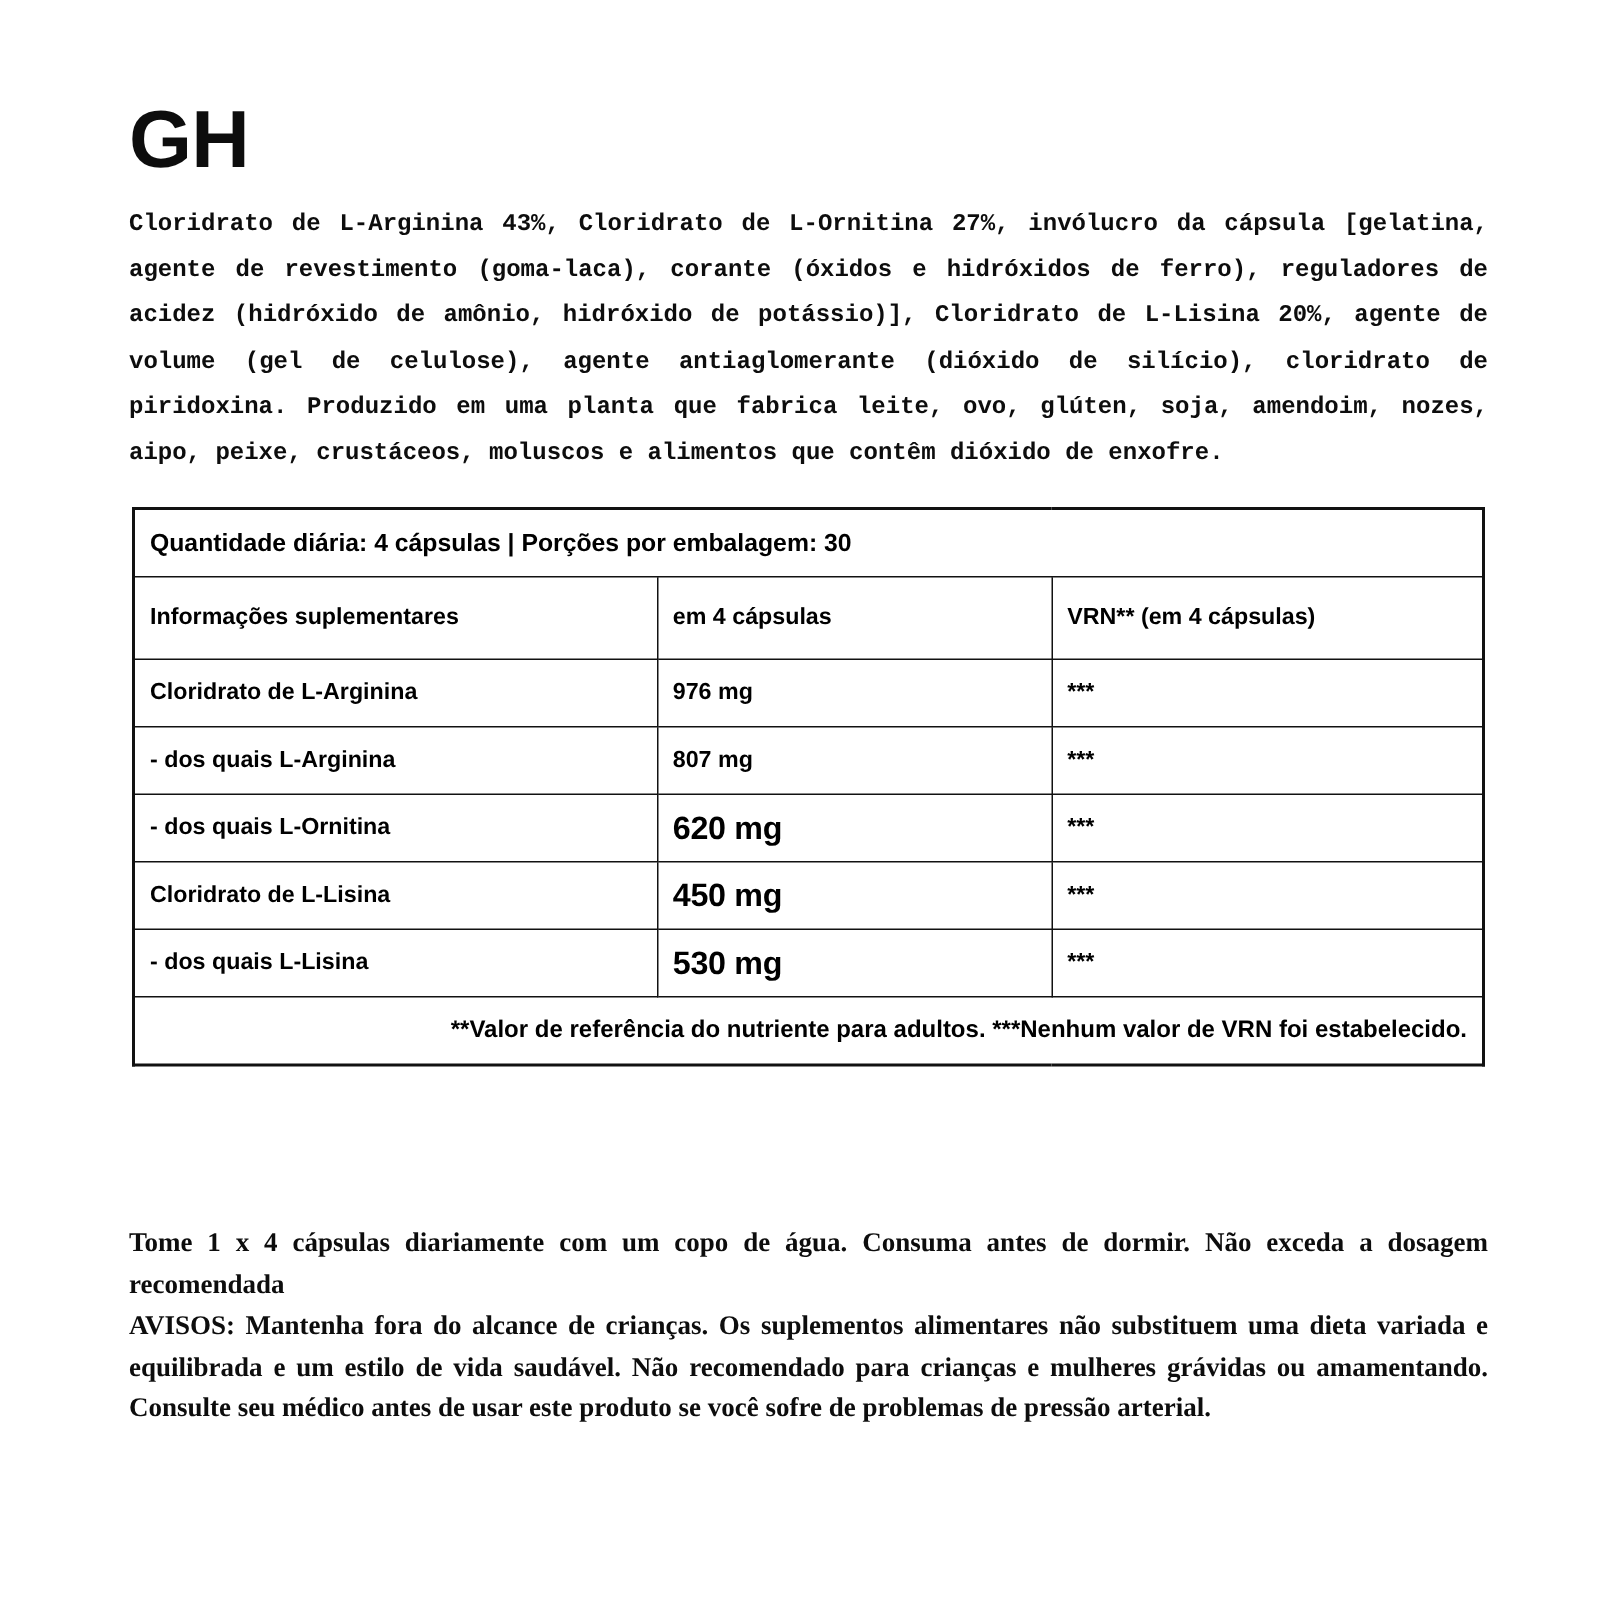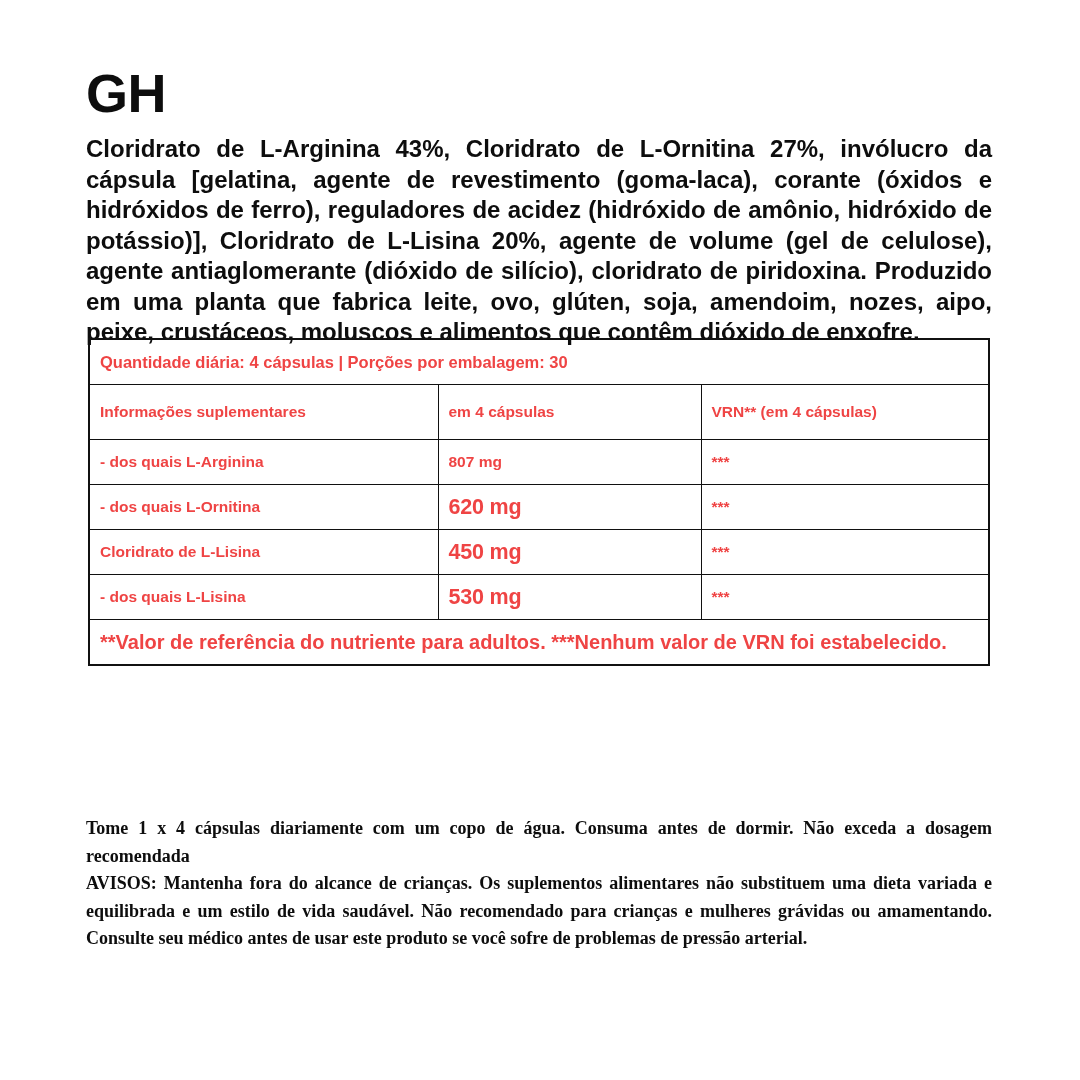--- a/index.html
+++ b/index.html
@@ -35,46 +35,47 @@
     line-height: 1;
     margin: 0;
   }
 
   
   .ingredients {
     position: absolute;
     left: 86px;
     top: 134px;
     width: 906px;
-    font-size: 24px;
+    font-size: 16px;
     font-weight: 700;
     line-height: 30.5px;
     text-align: justify;
     text-justify: inter-word;
     margin: 0;
+    font-family: Liberation Mono, monospace;
   }
   .ingredients > span { display: block; }
 
   
   .facts-table {
     position: absolute;
     left: 88px;
     top: 338px;
     width: 900px;
     border-collapse: collapse;
     table-layout: fixed;
     border: 2px solid #111111;
   }
   .facts-table td {
     border: 1.6px solid #111111;
     padding: 0 10px;
     vertical-align: middle;
     font-weight: 700;
     font-size: 15.5px;
-    color: #ef4444;
+    color: #000000;
   }
   .col-name  { width: 349px; }
   .col-value { width: 263px; }
   .col-vrn   { width: 288px; }
 
   .row-serving td {
     height: 44px;
     font-size: 16.5px;
   }
   .row-head td {
@@ -83,21 +84,22 @@
   }
   .row-data td {
     height: 44px;
   }
   .row-data.big td.value-cell {
     font-size: 21.5px;
     letter-spacing: -0.2px;
   }
   .row-foot td {
     height: 44px;
-    font-size: 20px;
+    font-size: 16px;
+    text-align: right;
   }
 
   
   .directions {
     position: absolute;
     left: 86px;
     top: 815px;
     width: 906px;
     font-size: 18px;
     font-weight: 700;
@@ -130,20 +132,25 @@
       <tr class="row-serving">
         <td colspan="3">Quantidade diária: 4 cápsulas | Porções por embalagem: 30</td>
       </tr>
       <tr class="row-head">
         <td>Informações suplementares</td>
         <td>em 4 cápsulas</td>
         <td>VRN** (em 4 cápsulas)</td>
       </tr>
 
       <tr class="row-data">
+        <td class="name-cell">Cloridrato de L-Arginina</td>
+        <td class="value-cell">976 mg</td>
+        <td class="vrn-cell">***</td>
+      </tr>
+      <tr class="row-data">
         <td class="name-cell">- dos quais L-Arginina</td>
         <td class="value-cell">807 mg</td>
         <td class="vrn-cell">***</td>
       </tr>
       <tr class="row-data big">
         <td class="name-cell">- dos quais L-Ornitina</td>
         <td class="value-cell">620 mg</td>
         <td class="vrn-cell">***</td>
       </tr>
       <tr class="row-data big">

